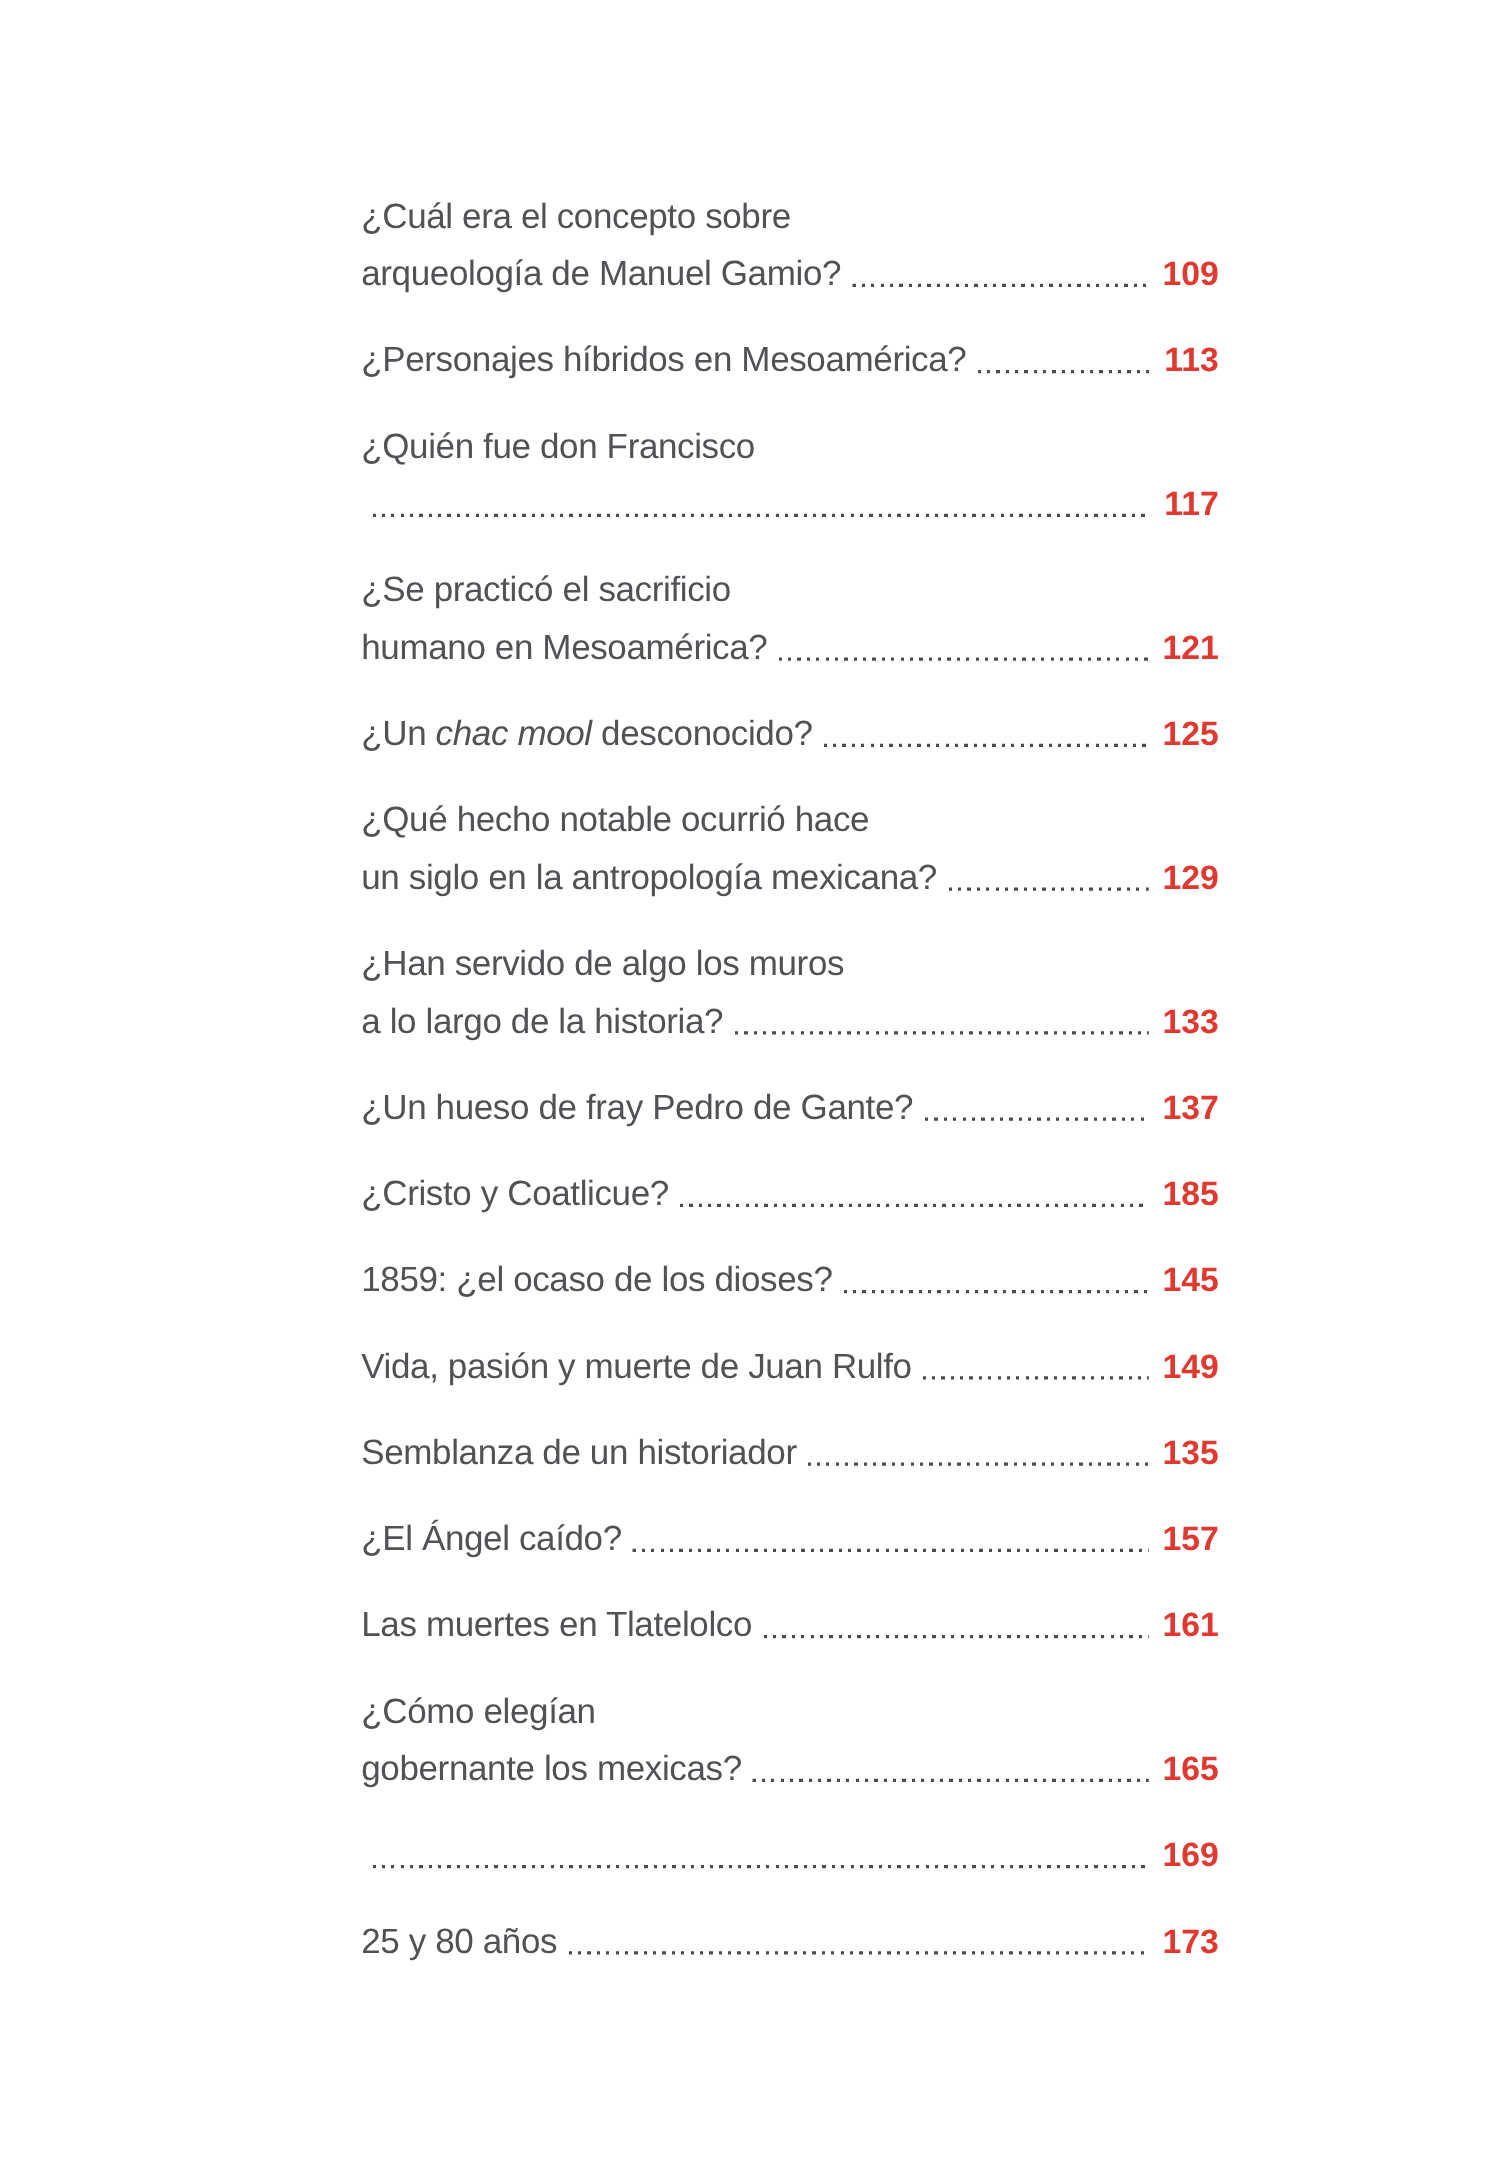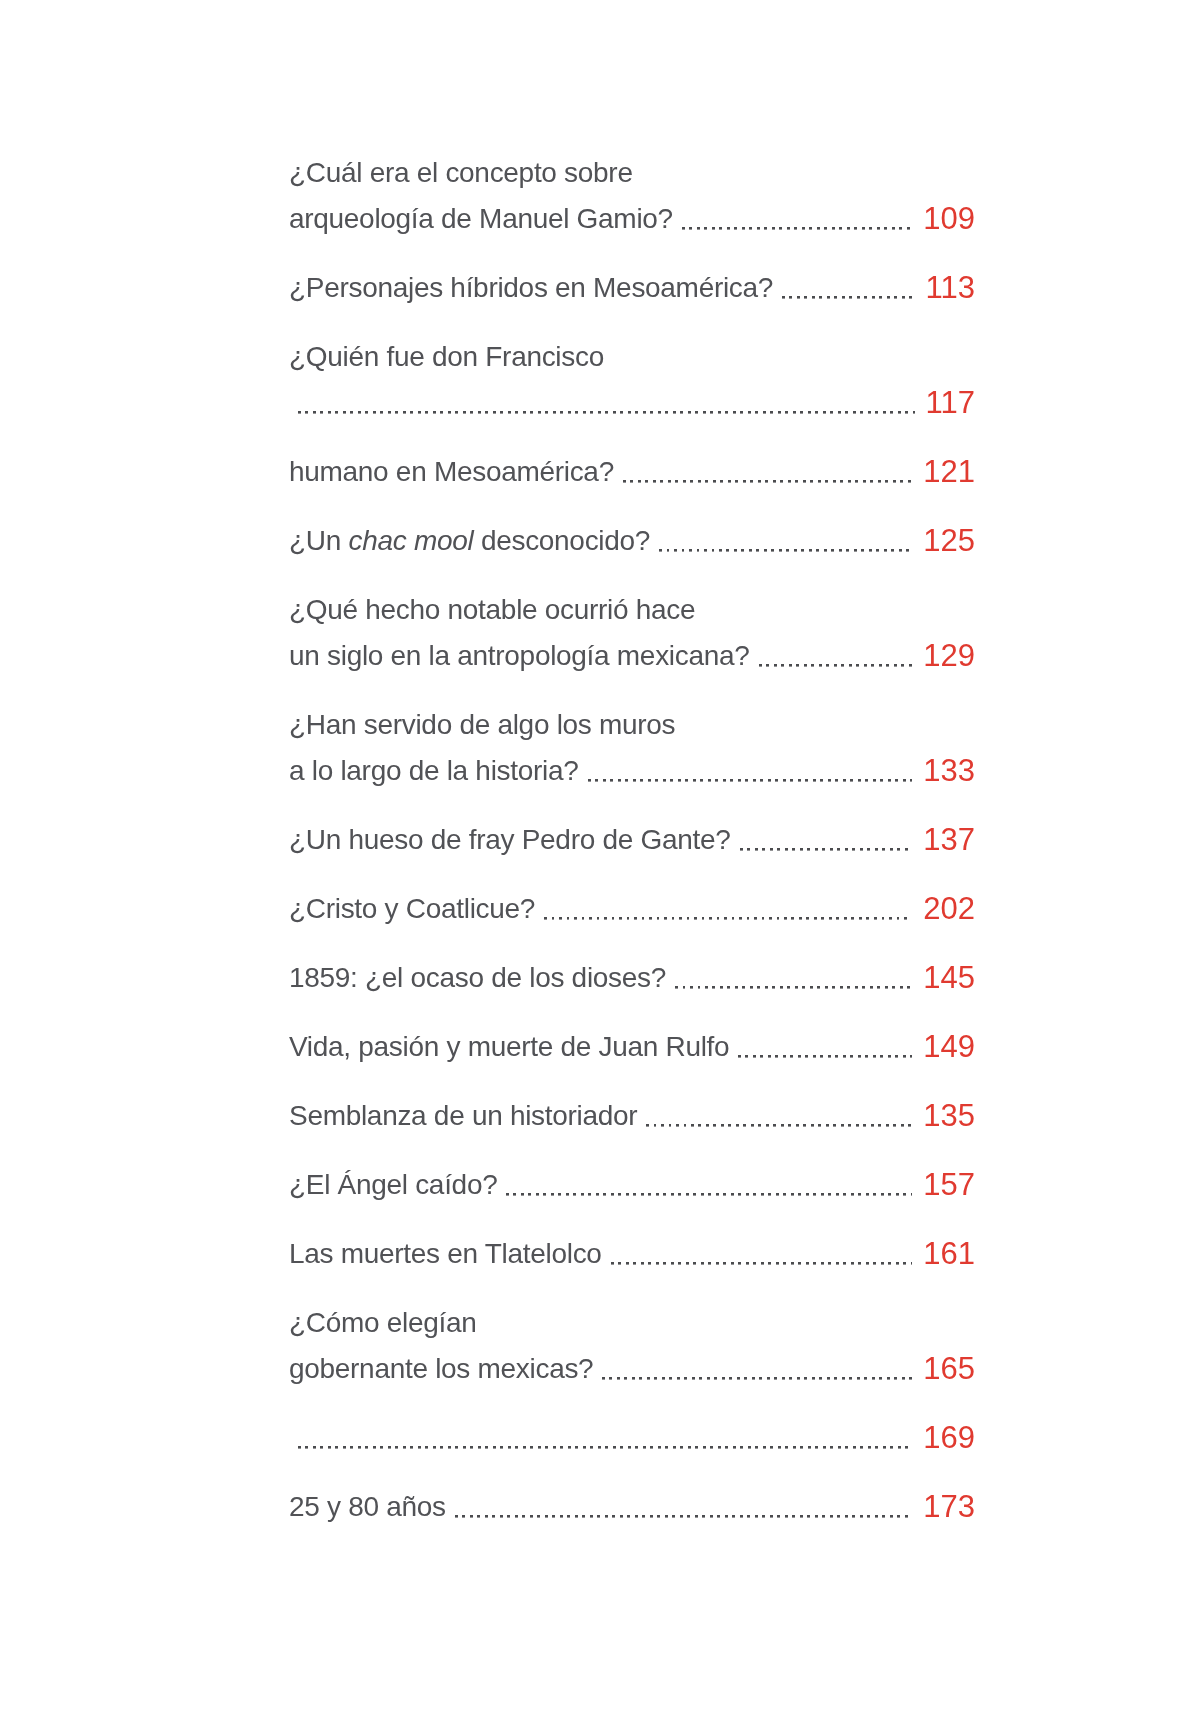--- a/index.html
+++ b/index.html
@@ -48,22 +48,22 @@
     flex: 1;
     min-width: 20px;
     margin-left: 9px;
     margin-right: 11px;
     background-image: repeating-linear-gradient(90deg, var(--dots) 0 2.6px, transparent 2.6px 7.5px);
     background-size: 100% 2.6px;
     background-repeat: no-repeat;
     background-position: 0 31px;
   }
   .pagenum {
-    font-weight: 400;
-    font-size: 31px;
+    font-weight: 700;
+    font-size: 27px;
     letter-spacing: 0;
     color: var(--accent);
     white-space: nowrap;
   }
 </style>
 </head>
 <body>
 
 <div class="toc-page">
   <div class="toc-list">
@@ -88,20 +88,23 @@
         <div class="line">
           <span class="title"><span>¿Quién fue don Francisco</span></span>
         </div>
         <div class="line">
           <span class="leader"></span>
           <span class="pagenum">117</span>
         </div>
       </div>
       <div class="entry">
         <div class="line">
+          <span class="title"><span>¿Se practicó el sacrificio</span></span>
+        </div>
+        <div class="line">
           <span class="title"><span>humano en Mesoamérica?</span></span>
           <span class="leader"></span>
           <span class="pagenum">121</span>
         </div>
       </div>
       <div class="entry">
         <div class="line">
           <span class="title"><span>¿Un </span><em>chac mool</em><span> desconocido?</span></span>
           <span class="leader"></span>
           <span class="pagenum">125</span>
@@ -131,21 +134,21 @@
         <div class="line">
           <span class="title"><span>¿Un hueso de fray Pedro de Gante?</span></span>
           <span class="leader"></span>
           <span class="pagenum">137</span>
         </div>
       </div>
       <div class="entry">
         <div class="line">
           <span class="title"><span>¿Cristo y Coatlicue?</span></span>
           <span class="leader"></span>
-          <span class="pagenum">202</span>
+          <span class="pagenum">185</span>
         </div>
       </div>
       <div class="entry">
         <div class="line">
           <span class="title"><span>1859: ¿el ocaso de los dioses?</span></span>
           <span class="leader"></span>
           <span class="pagenum">145</span>
         </div>
       </div>
       <div class="entry">

